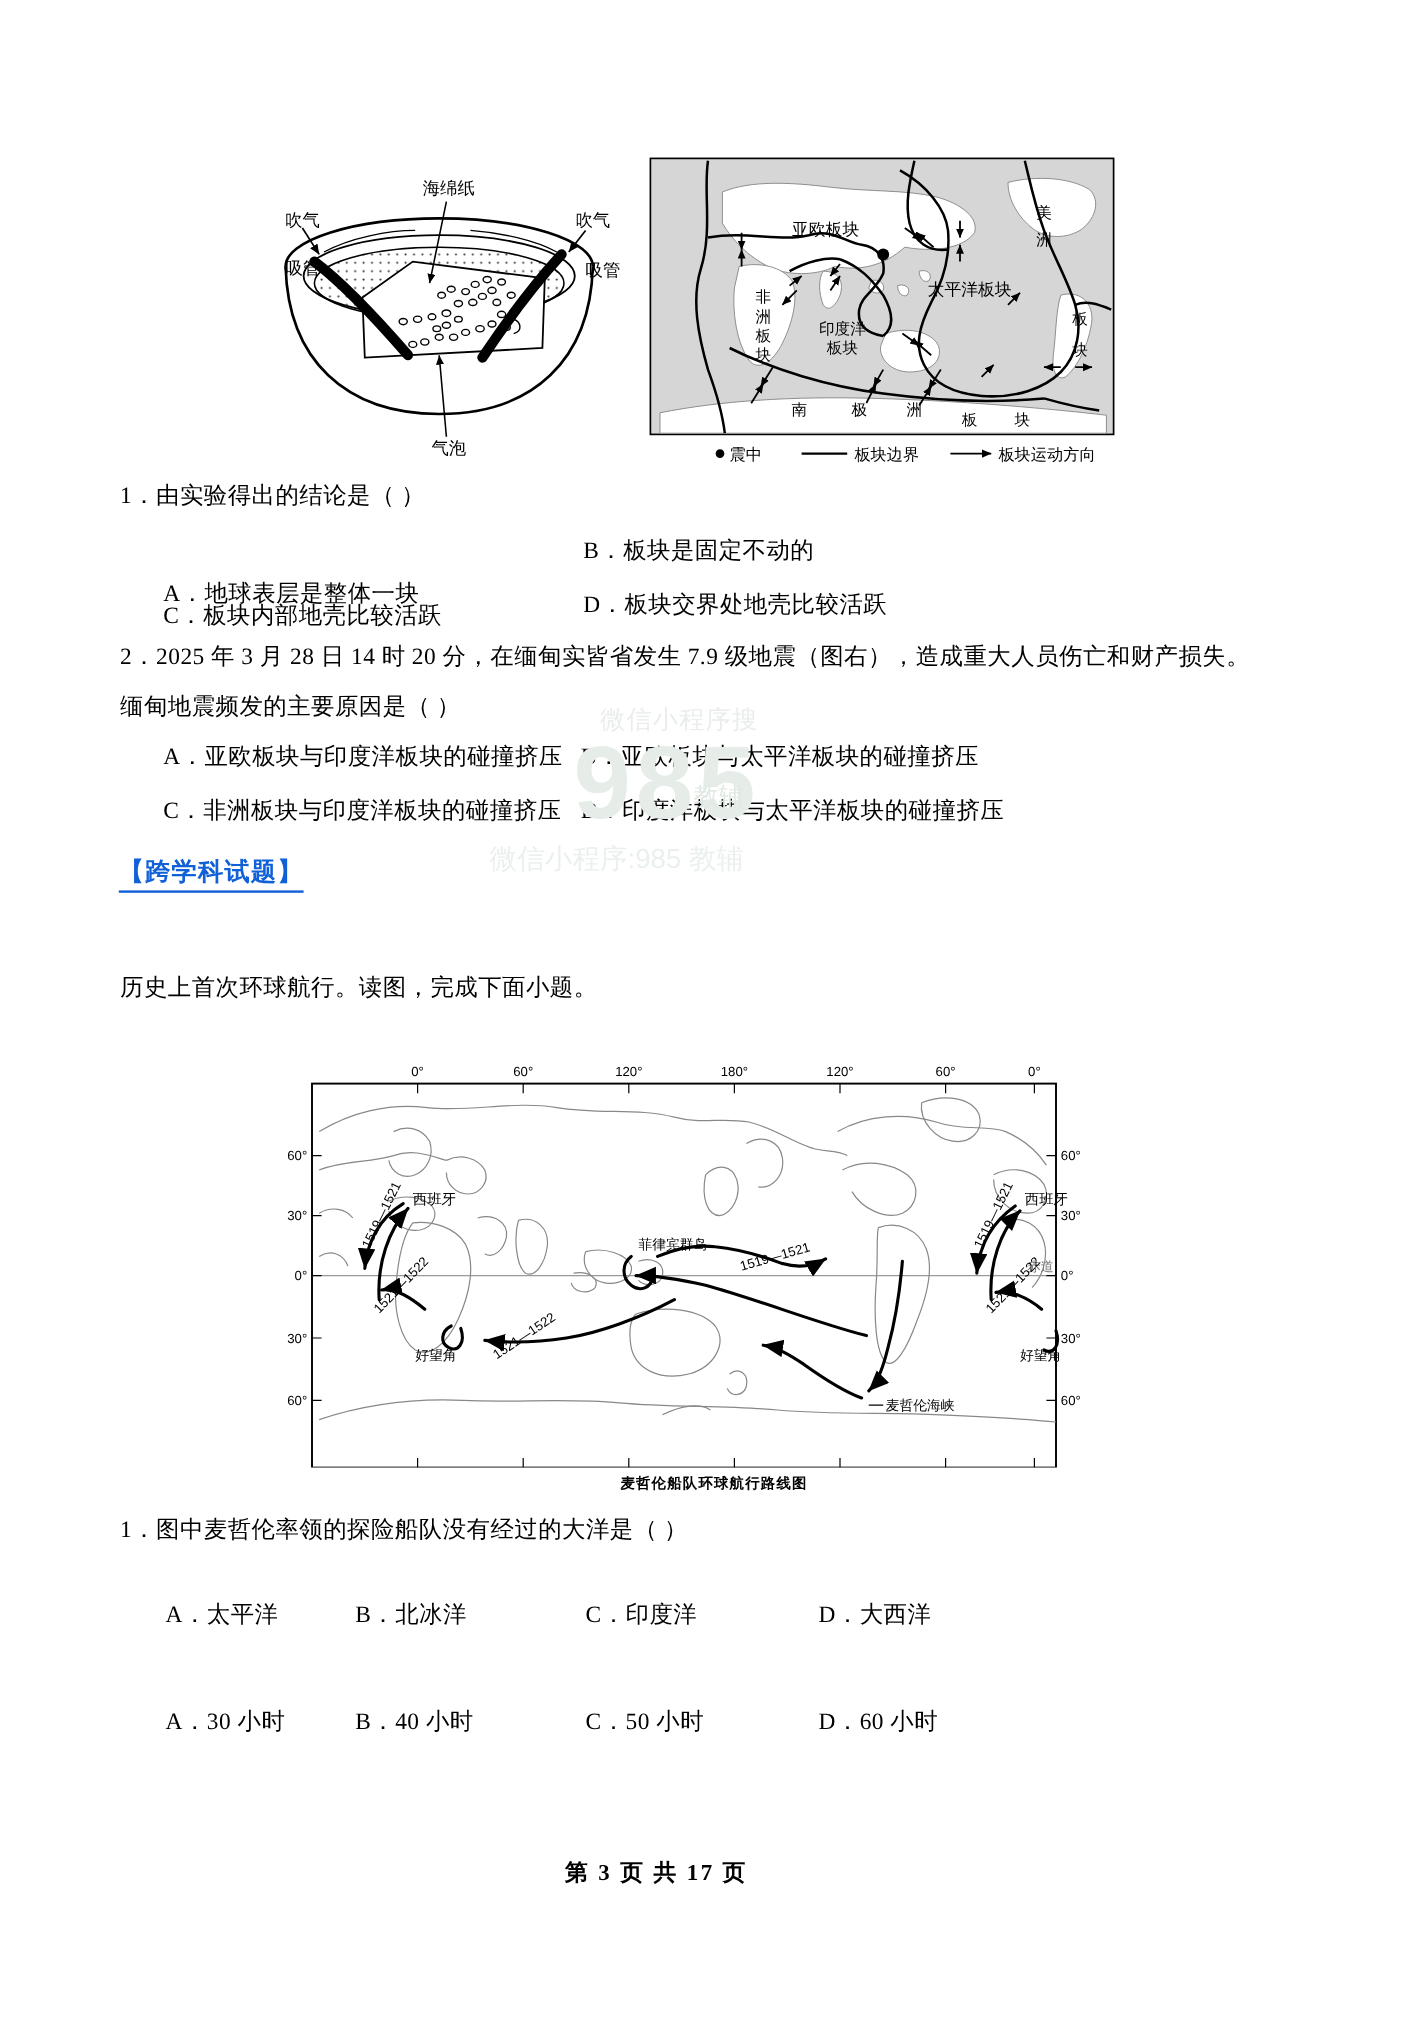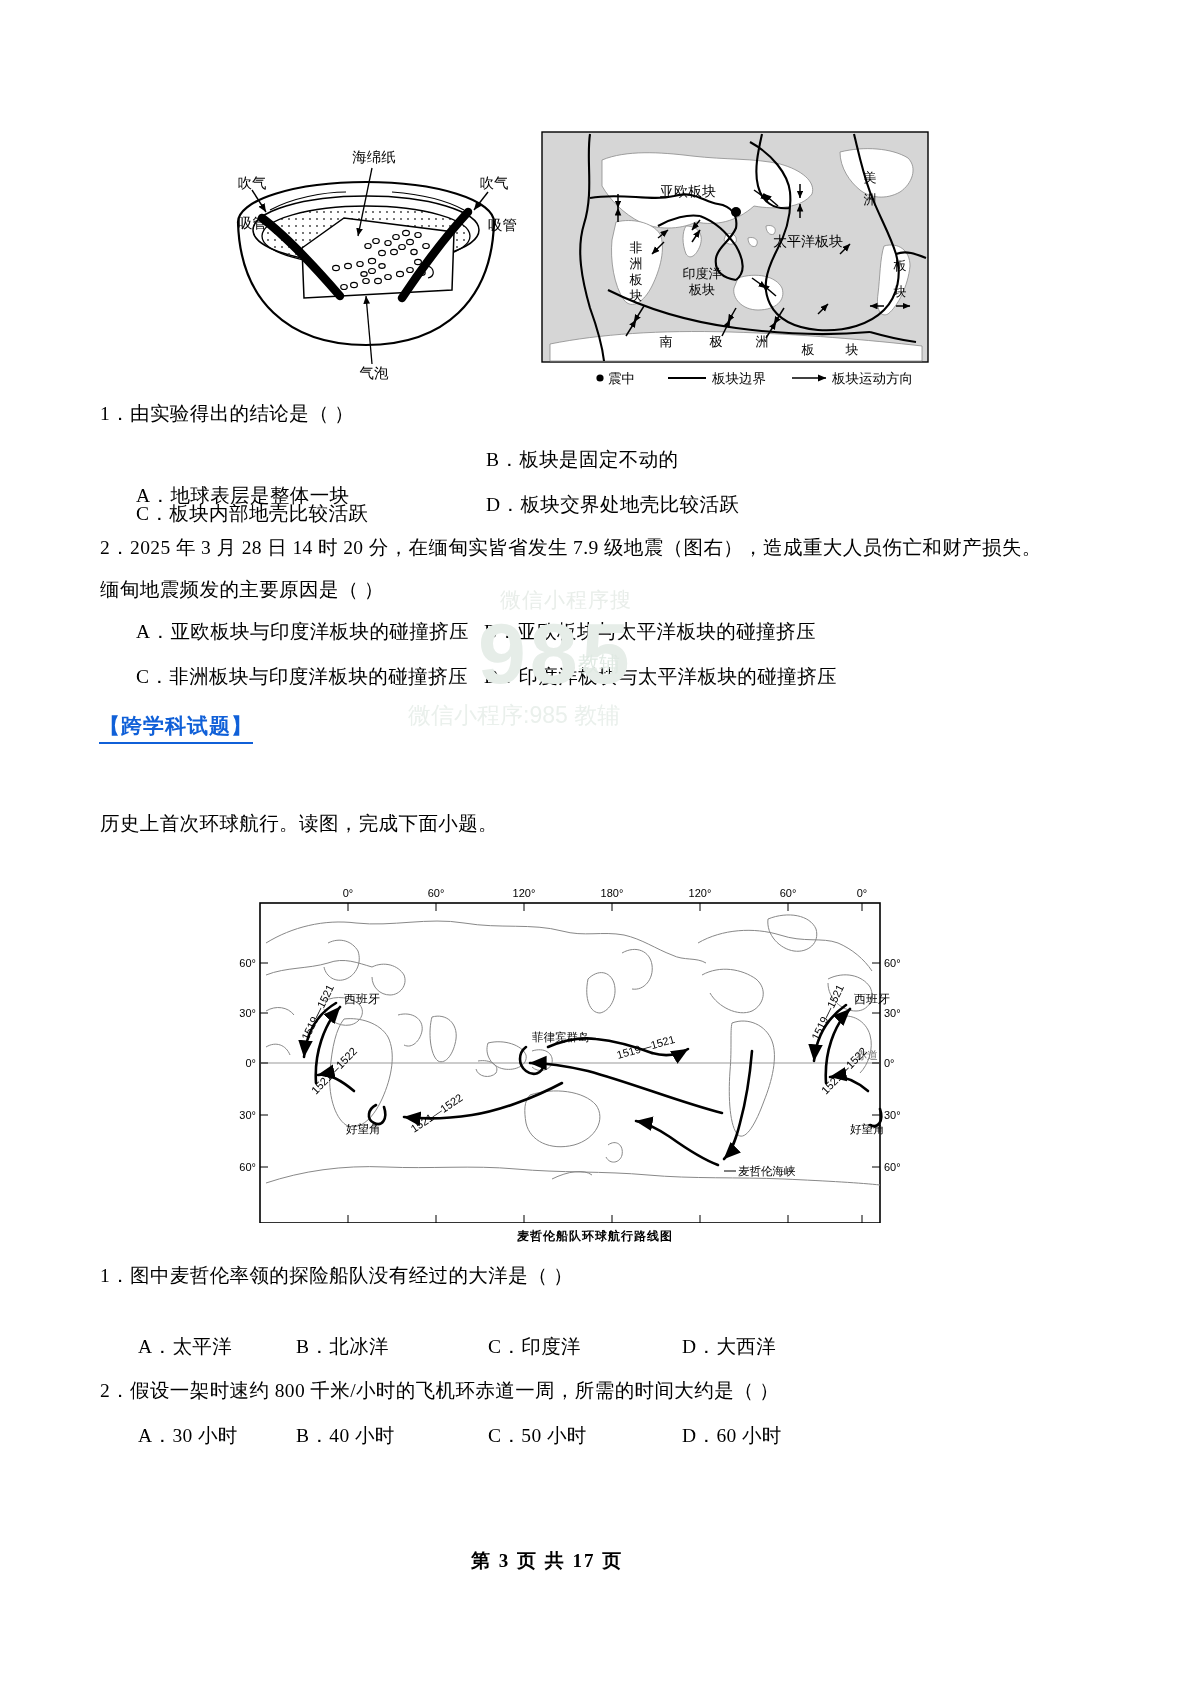--- a/index.html
+++ b/index.html
@@ -503,23 +503,20 @@
   <div class="q" style="left:296px; top:1337px;">
     <span>B</span><span>．北冰洋</span>
   </div>
   <div class="q" style="left:488px; top:1337px;">
     <span>C</span><span>．印度洋</span>
   </div>
   <div class="q" style="left:682px; top:1337px;">
     <span>D</span><span>．大西洋</span>
   </div>
 
-  <div class="q" style="left:100px; top:1381px;">
-    <span>2</span><span>．假设一架时速约 800 千米/小时的飞机环赤道一周，所需的时间大约是（    ）</span>
-  </div>
   <div class="q" style="left:138px; top:1426px;">
     <span>A</span><span>．30 小时</span>
   </div>
   <div class="q" style="left:296px; top:1426px;">
     <span>B</span><span>．40 小时</span>
   </div>
   <div class="q" style="left:488px; top:1426px;">
     <span>C</span><span>．50 小时</span>
   </div>
   <div class="q" style="left:682px; top:1426px;">

